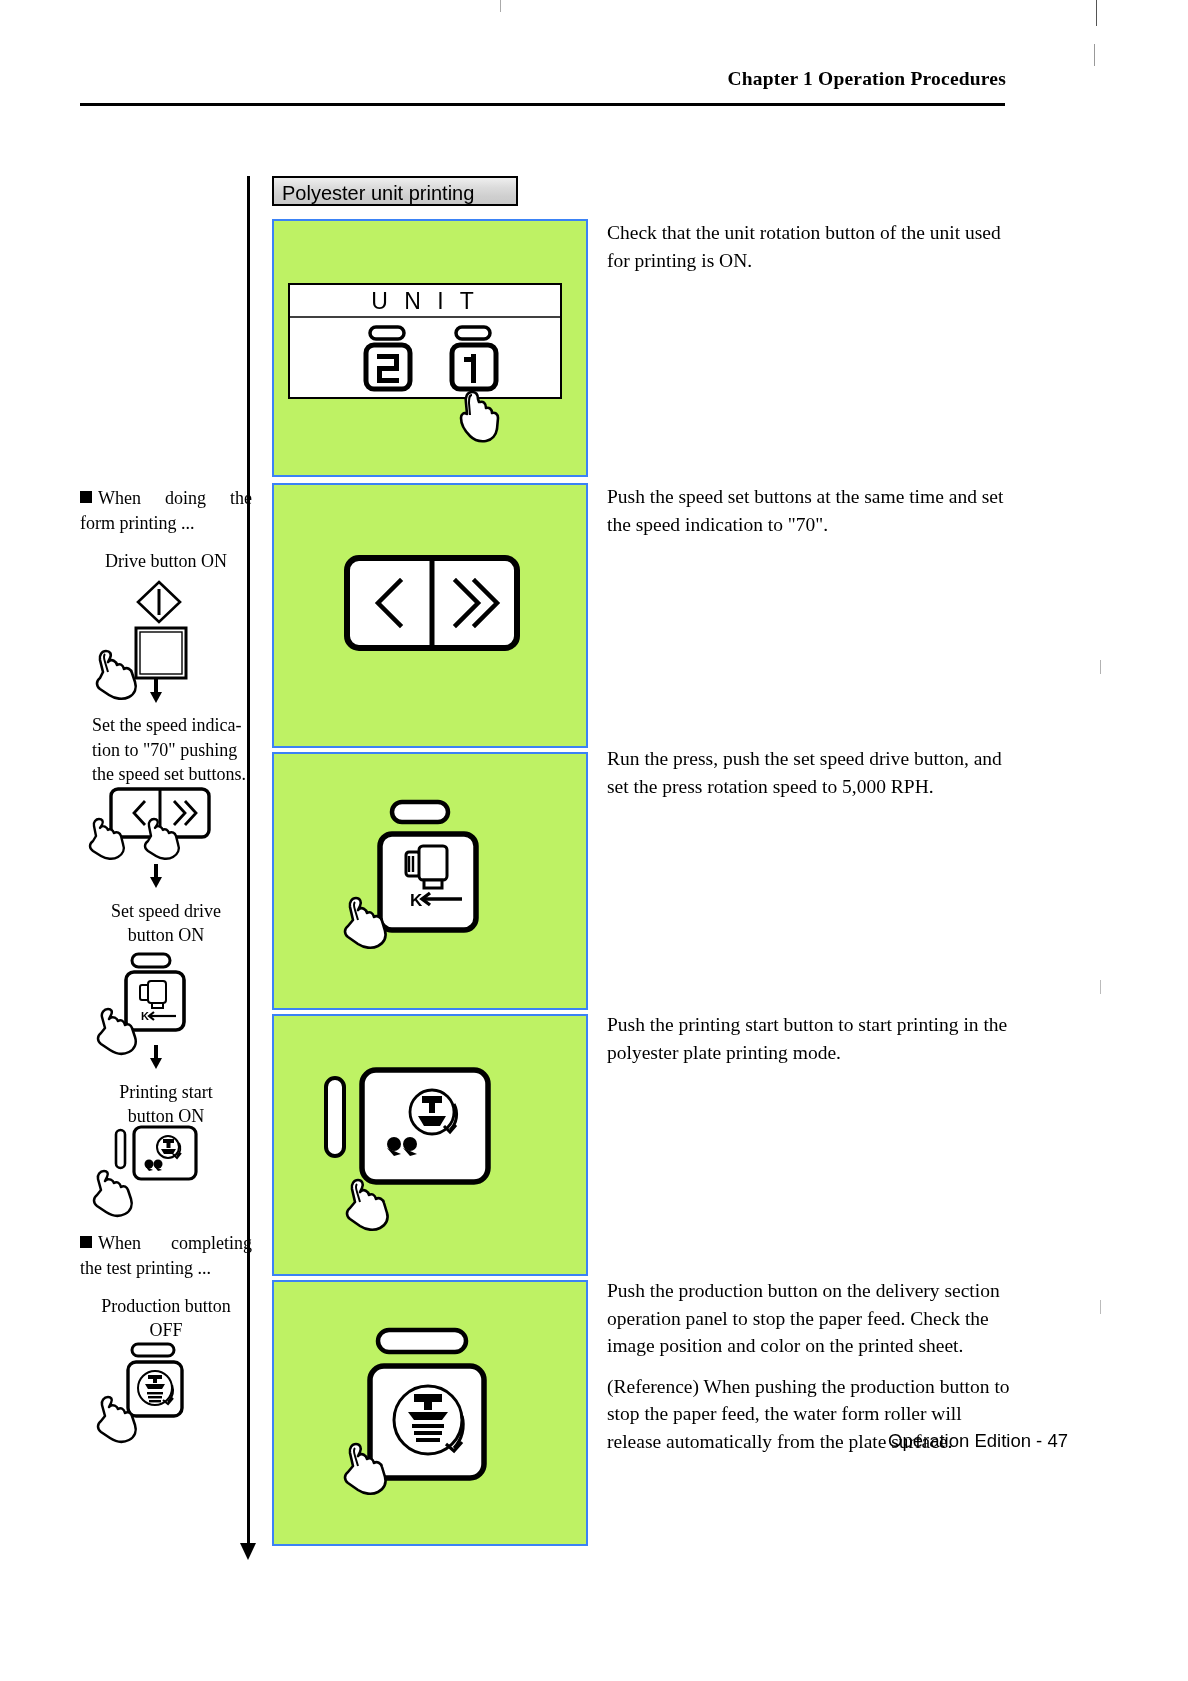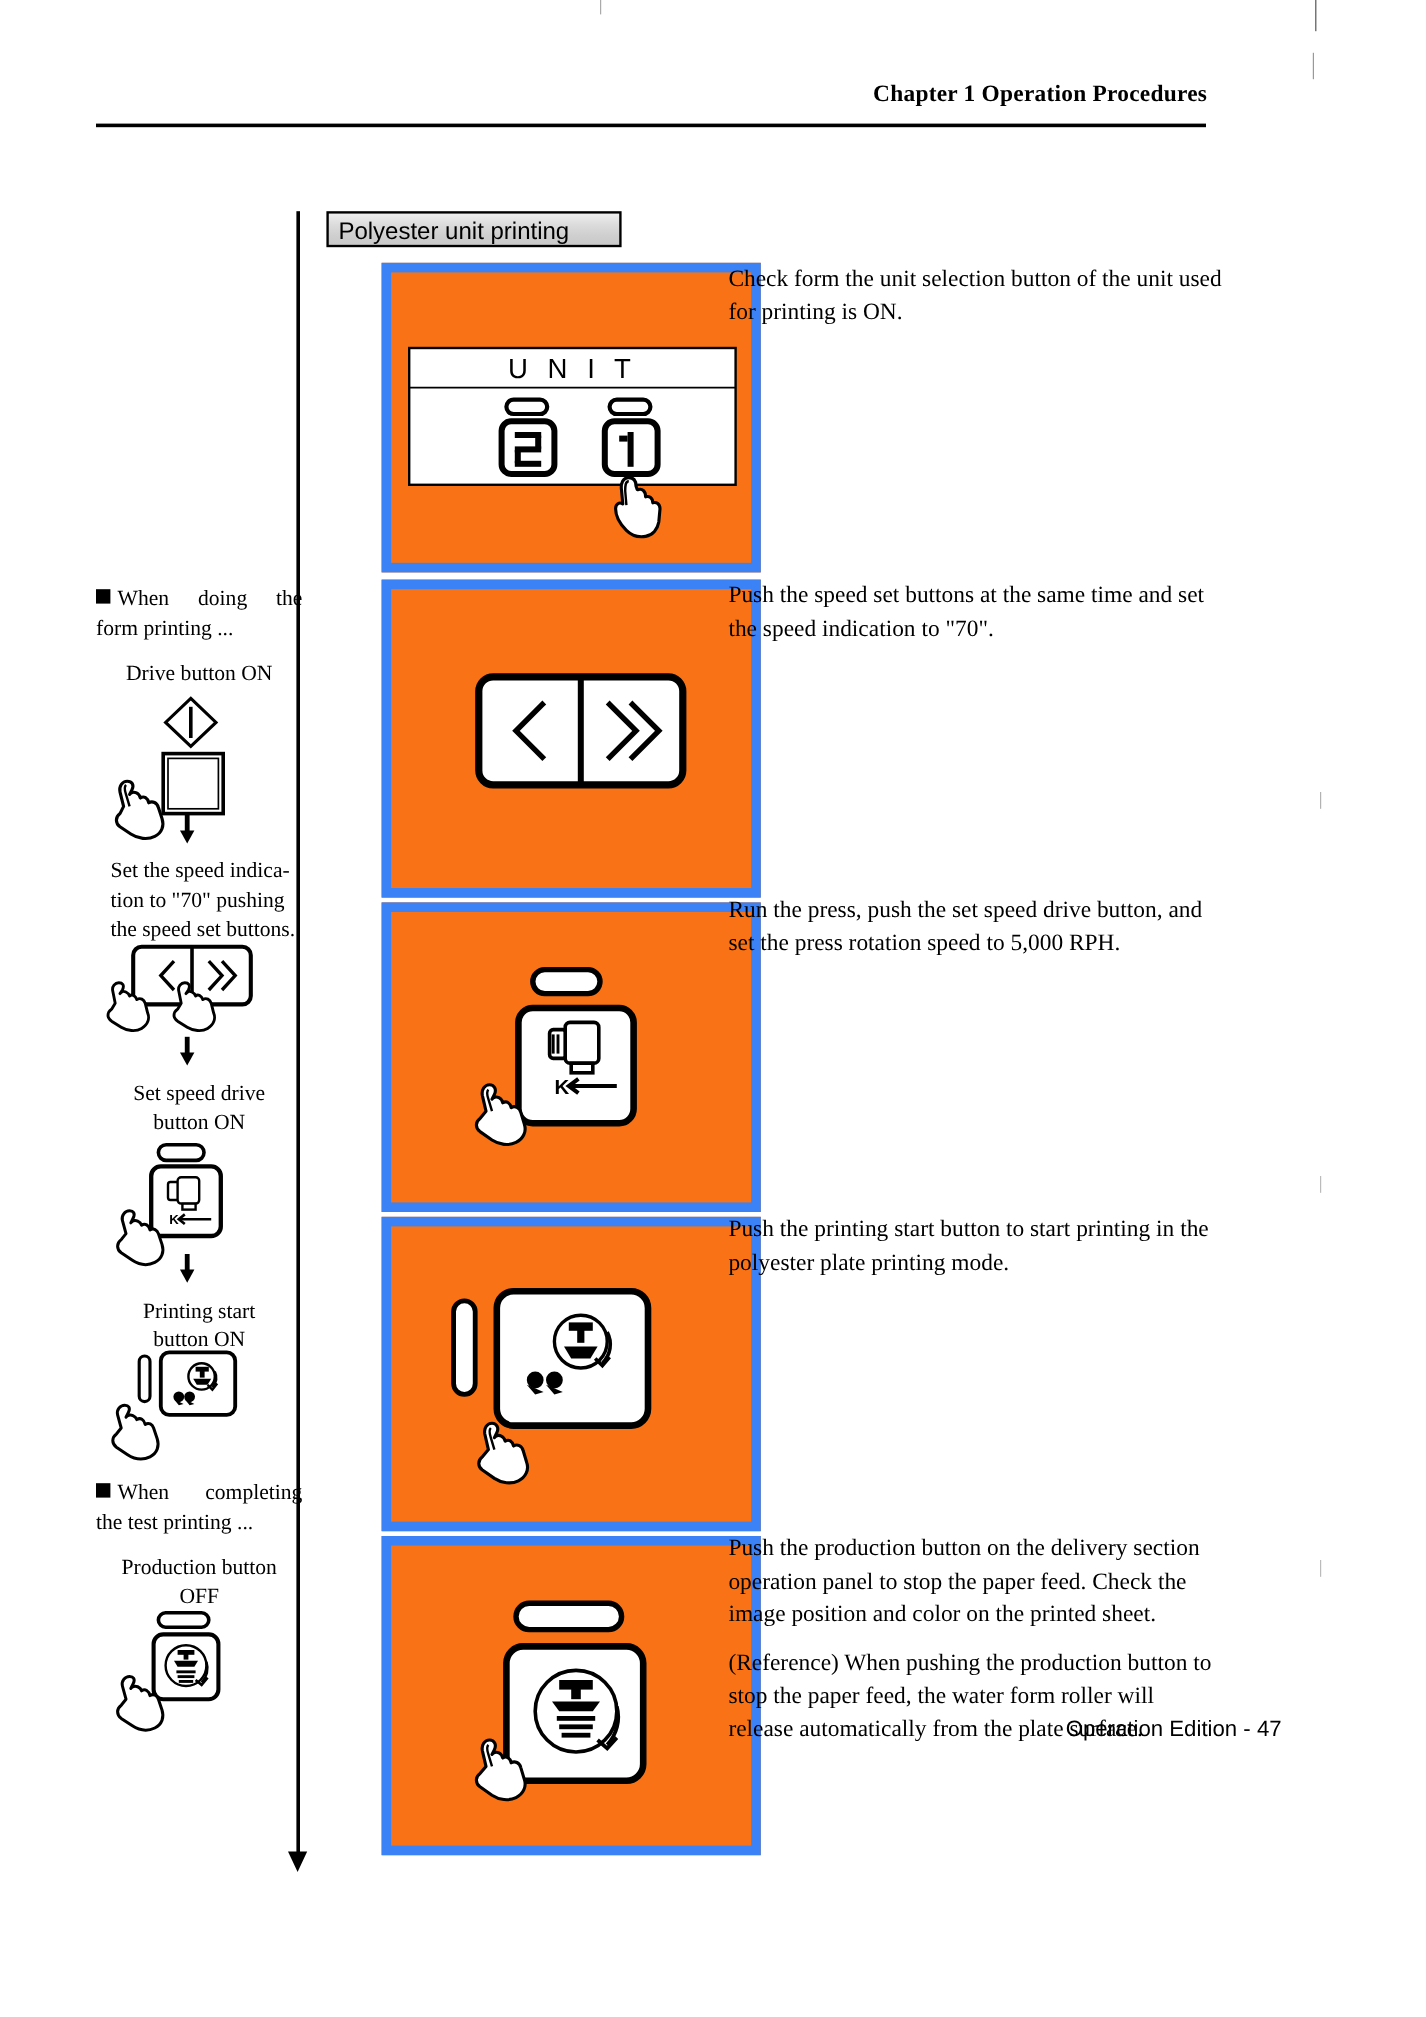--- a/index.html
+++ b/index.html
@@ -75,24 +75,23 @@
     left: 240px; top: 1543px;
     width: 0; height: 0;
     border-left: 8.5px solid transparent;
     border-right: 8.5px solid transparent;
     border-top: 17px solid #000;
   }
 
   
   .panel {
     position: absolute;
-    border: 8px solid #3b82f6;
-    background: #f97316;
+    border: 2px solid #3b82f6;
+    background: #bef264;
     box-sizing: border-box;
-    margin-left: 46px;
   }
   #panel-1 { left: 272px; top: 219px;  width: 316px; height: 258px; }
   #panel-2 { left: 272px; top: 483px;  width: 316px; height: 265px; }
   #panel-3 { left: 272px; top: 752px;  width: 316px; height: 258px; }
   #panel-4 { left: 272px; top: 1014px; width: 316px; height: 262px; }
   #panel-5 { left: 272px; top: 1280px; width: 316px; height: 266px; }
 
   
   .body-text {
     position: absolute;
@@ -354,21 +353,21 @@
     <svg width="62" height="62" viewBox="0 0 62 62">
       <path d="M6 32 C2 35 2 40 6 43 L16 50 C22 54 30 55 36 52
                C42 49 45 43 43 37 L40 27 C39 23 35 21 32 23
                C31 19 28 17 25 19 C24 15 20 13 17 15 L16 16
                L18 12 C20 8 18 4 14 4 C10 4 7 8 8 13 L11 26 Z" fill="#fff" stroke="#000" stroke-width="2.6" stroke-linejoin="round"></path>
       <path d="M13 8 C11 10 12 13 13 16 L16 26" fill="none" stroke="#000" stroke-width="2"></path>
     </svg>
   </div>
 </div>
 
-<div class="body-text" id="text-1">Check form the unit selection button of the unit used for printing is ON.</div>
+<div class="body-text" id="text-1">Check that the unit rotation button of the unit used for printing is ON.</div>
 <div class="body-text" id="text-2">Push the speed set buttons at the same time and set the speed indication to "70".</div>
 <div class="body-text" id="text-3">Run the press, push the set speed drive button, and set the press rotation speed to 5,000 RPH.</div>
 <div class="body-text" id="text-4">Push the printing start button to start printing in the polyester plate printing mode.</div>
 <div class="body-text" id="text-5">
   <span>Push the production button on the delivery section operation panel to stop the paper feed. Check the image position and color on the printed sheet.</span>
   <span class="ref-block">
     <span>(Reference)</span>
     <span>When pushing the production button to stop the paper feed, the water form roller will release automatically from the plate surface.</span>
   </span>
 </div>

